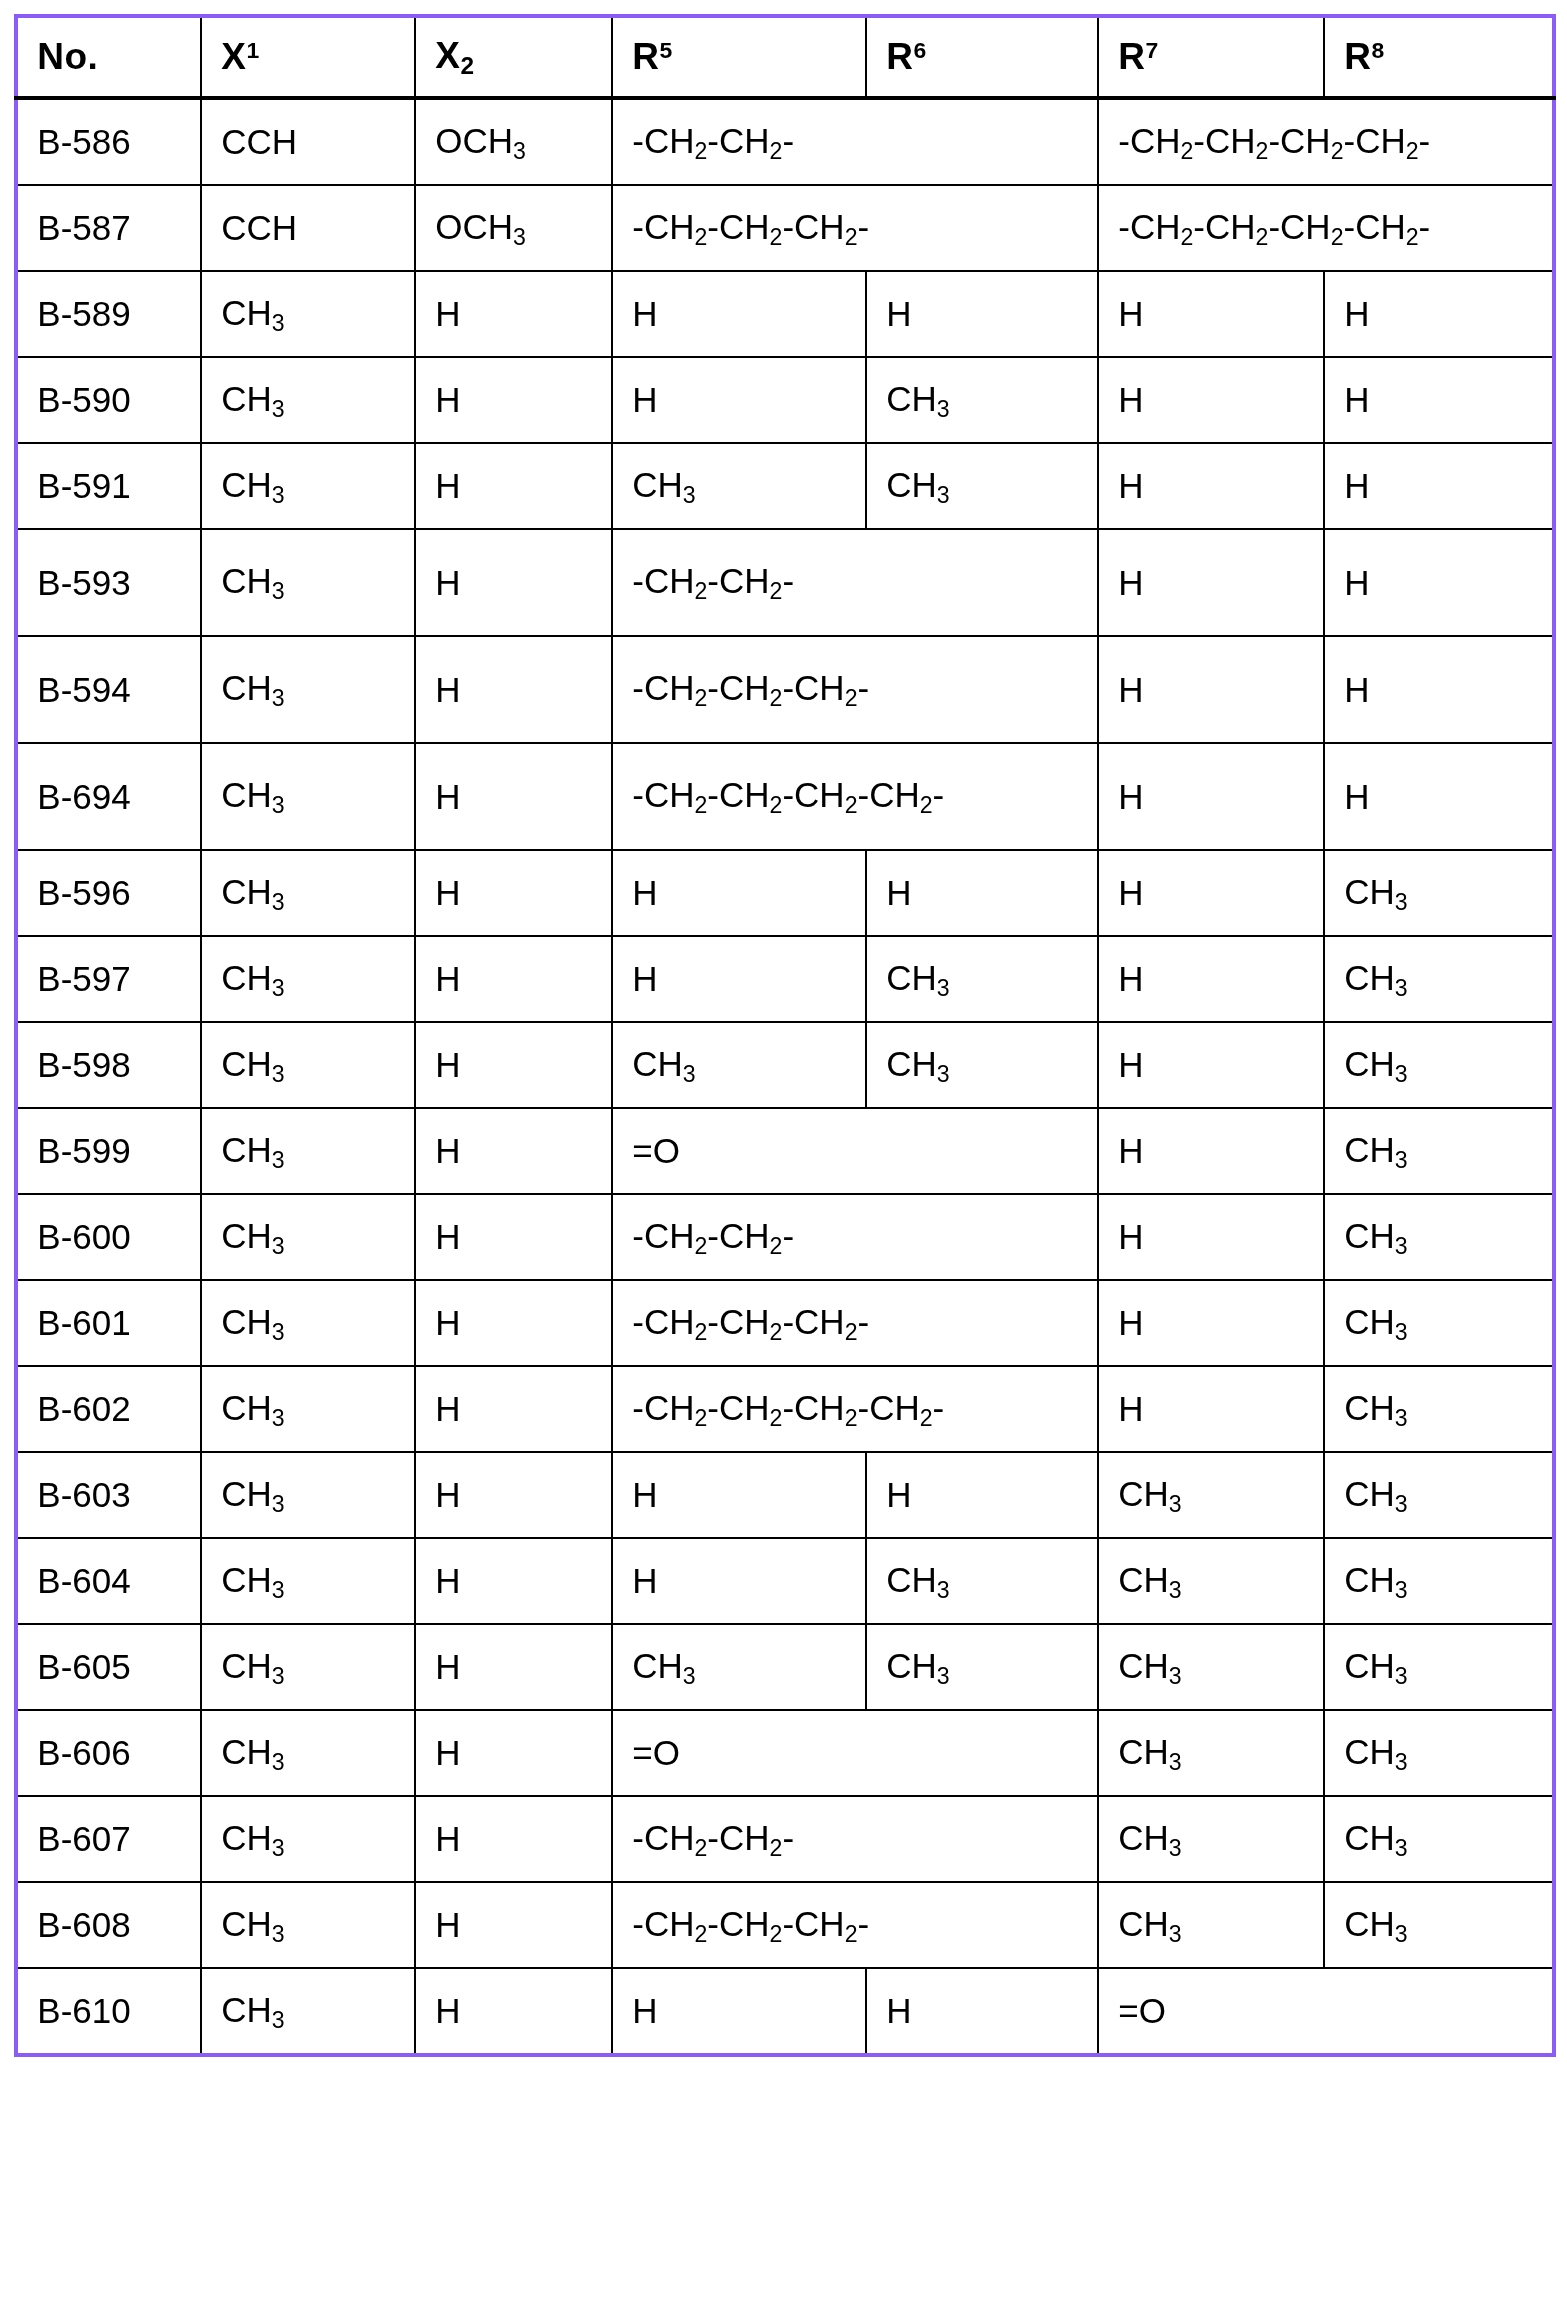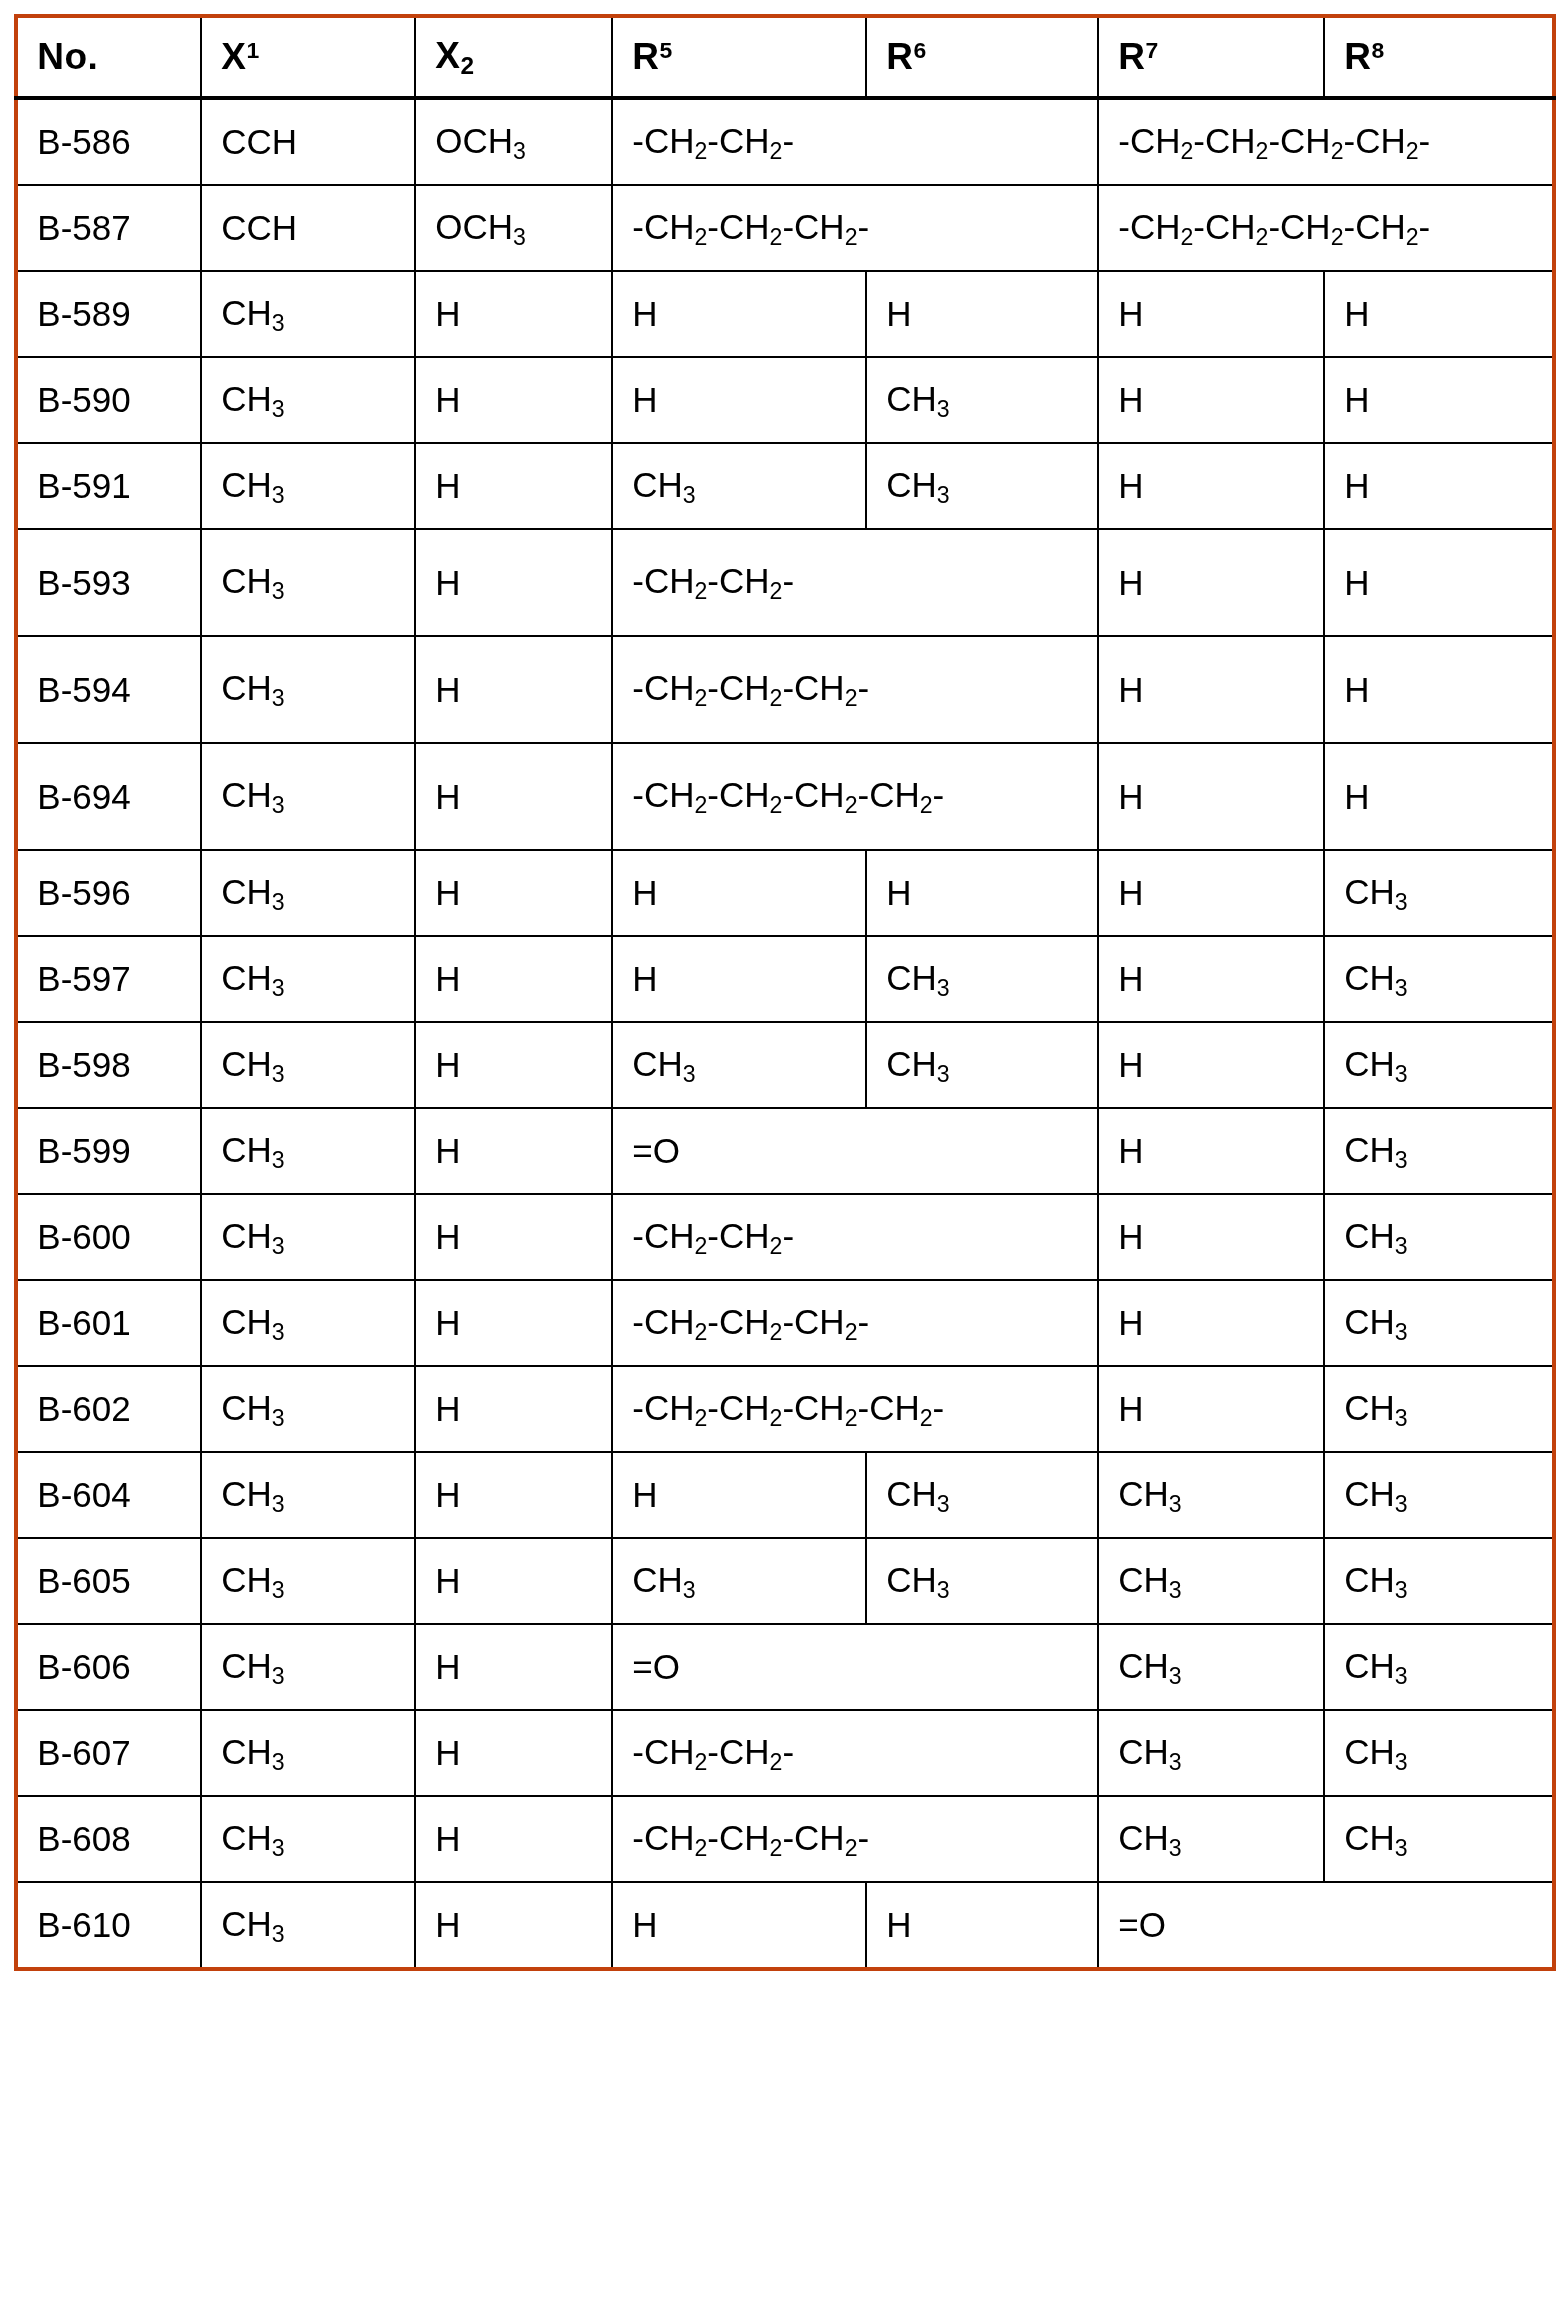--- a/index.html
+++ b/index.html
@@ -19,21 +19,21 @@
     min-height: 2319px;
     box-sizing: border-box;
     padding: 14.3px 14.3px 12.7px 14.3px;
     background: #ffffff;
   }
 
   table.chem {
     border-collapse: collapse;
     table-layout: fixed;
     width: 1539px;
-    border: 4px solid #c2410c;
+    border: 4px solid #8b5cf6;
   }
 
   table.chem col.c-no   { width: 185px; }
   table.chem col.c-x1   { width: 214px; }
   table.chem col.c-x2   { width: 197px; }
   table.chem col.c-r5   { width: 254px; }
   table.chem col.c-r6   { width: 232px; }
   table.chem col.c-r7   { width: 226px; }
   table.chem col.c-r8   { width: 230px; }
 
@@ -218,20 +218,29 @@
         </tr>
         <tr>
           <td>B-602</td>
           <td>CH<span class="sub">3</span></td>
           <td>H</td>
           <td colspan="2">-CH<span class="sub">2</span>-CH<span class="sub">2</span>-CH<span class="sub">2</span>-CH<span class="sub">2</span>-</td>
           <td>H</td>
           <td>CH<span class="sub">3</span></td>
         </tr>
         <tr>
+          <td>B-603</td>
+          <td>CH<span class="sub">3</span></td>
+          <td>H</td>
+          <td>H</td>
+          <td>H</td>
+          <td>CH<span class="sub">3</span></td>
+          <td>CH<span class="sub">3</span></td>
+        </tr>
+        <tr>
           <td>B-604</td>
           <td>CH<span class="sub">3</span></td>
           <td>H</td>
           <td>H</td>
           <td>CH<span class="sub">3</span></td>
           <td>CH<span class="sub">3</span></td>
           <td>CH<span class="sub">3</span></td>
         </tr>
         <tr>
           <td>B-605</td>

